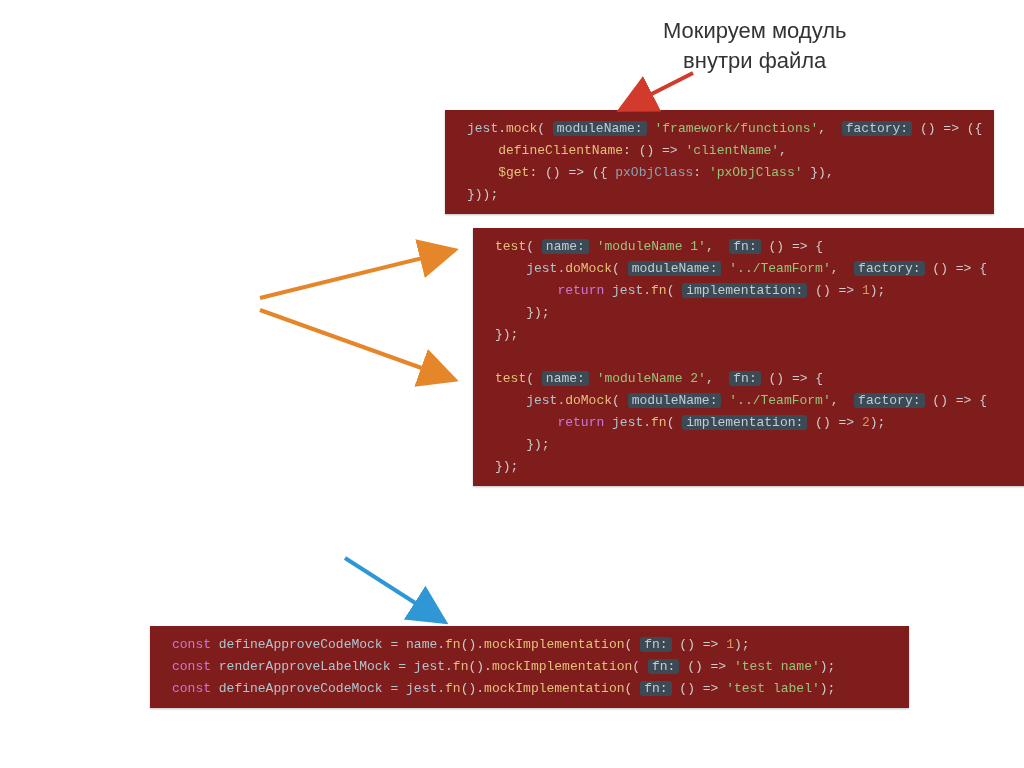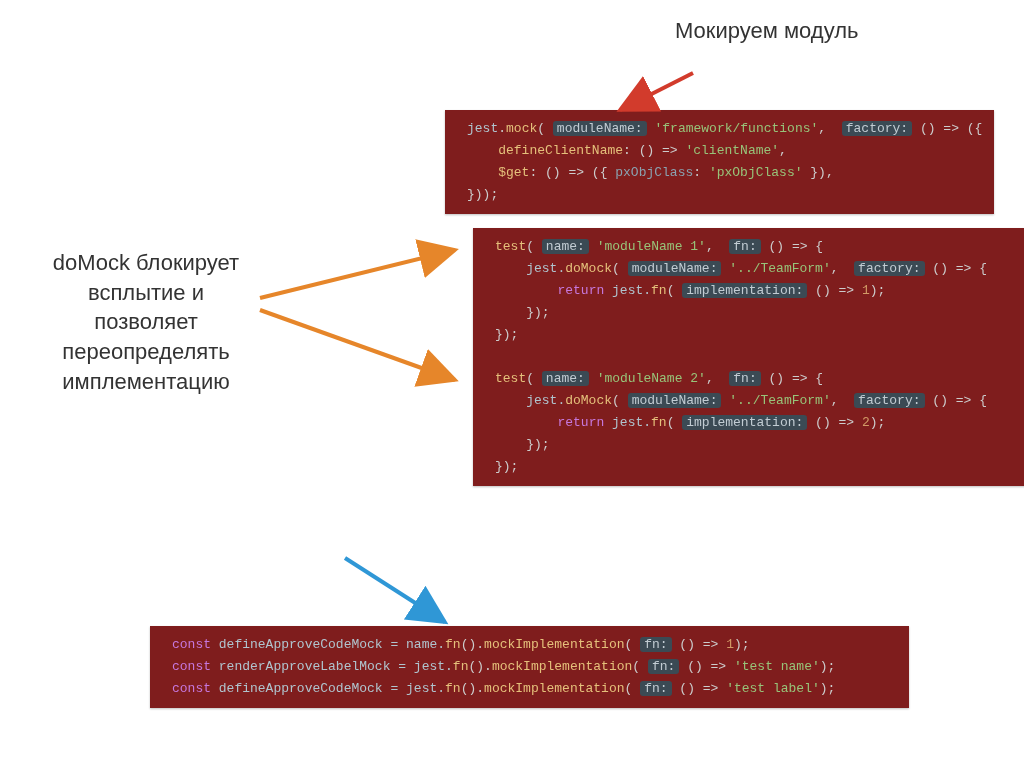--- a/index.html
+++ b/index.html
@@ -15,30 +15,25 @@
   .param{background:#3b4a54;color:#c2ccd3;border-radius:3px;padding:0 4px;}
   .punct{color:#cccccc;}
   .pale{color:#8aa2b0;}
   svg.arrows{position:absolute;left:0;top:0;width:1024px;height:768px;pointer-events:none;}
 </style>
 </head>
 <body>
 <div class="stage">
 
 
-<div class="ann" style="left:663px;top:16px;margin-left:12px;">
+<div class="ann" style="left:663px;top:16px;">
   <div>Мокируем модуль</div>
+  <div>внутри файла</div>
 </div>
 
-<div class="ann" style="left:36px;top:248px;width:220px;">
-  <div>doMock блокирует</div>
-  <div>всплытие и позволяет</div>
-  <div>переопределять</div>
-  <div>имплементацию</div>
-</div>
 
 
 <div class="codebox" style="left:445px;top:110px;width:505px;"><span class="obj">jest</span><span class="punct">.</span><span class="fn">mock</span><span class="punct">( </span><span class="param">moduleName:</span><span> </span><span class="str">'framework/functions'</span><span class="punct">,  </span><span class="param">factory:</span><span class="punct"> () =&gt; ({</span>
 <span>    </span><span class="fn">defineClientName</span><span class="punct">: () =&gt; </span><span class="str">'clientName'</span><span class="punct">,</span>
 <span>    </span><span class="fn">$get</span><span class="punct">: () =&gt; ({ </span><span class="pale">pxObjClass</span><span class="punct">: </span><span class="str">'pxObjClass'</span><span class="punct"> }),</span>
 <span class="punct">}));</span></div>
 
 <div class="codebox" style="left:445px;top:228px;width:535px;margin-left:28px;"><span class="fn">test</span><span class="punct">( </span><span class="param">name:</span><span> </span><span class="str">'moduleName 1'</span><span class="punct">,  </span><span class="param">fn:</span><span class="punct"> () =&gt; {</span>
 <span class="obj">    jest.</span><span class="fn">doMock</span><span class="punct">( </span><span class="param">moduleName:</span><span> </span><span class="str">'../TeamForm'</span><span class="punct">,  </span><span class="param">factory:</span><span class="punct"> () =&gt; {</span>
 <span>        </span><span class="kw">return</span><span class="obj"> jest.</span><span class="fn">fn</span><span class="punct">( </span><span class="param">implementation:</span><span class="punct"> () =&gt; </span><span class="num">1</span><span class="punct">);</span>

